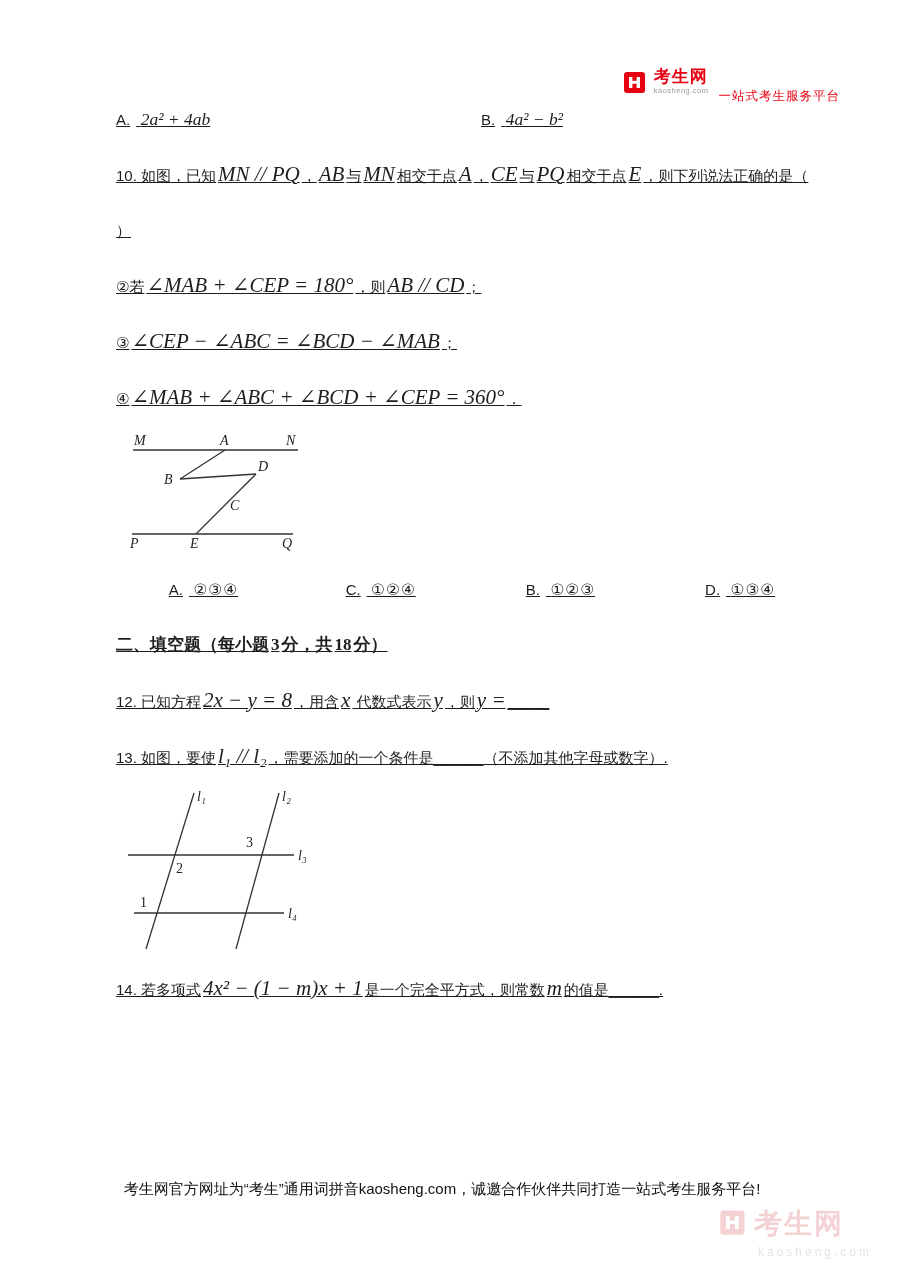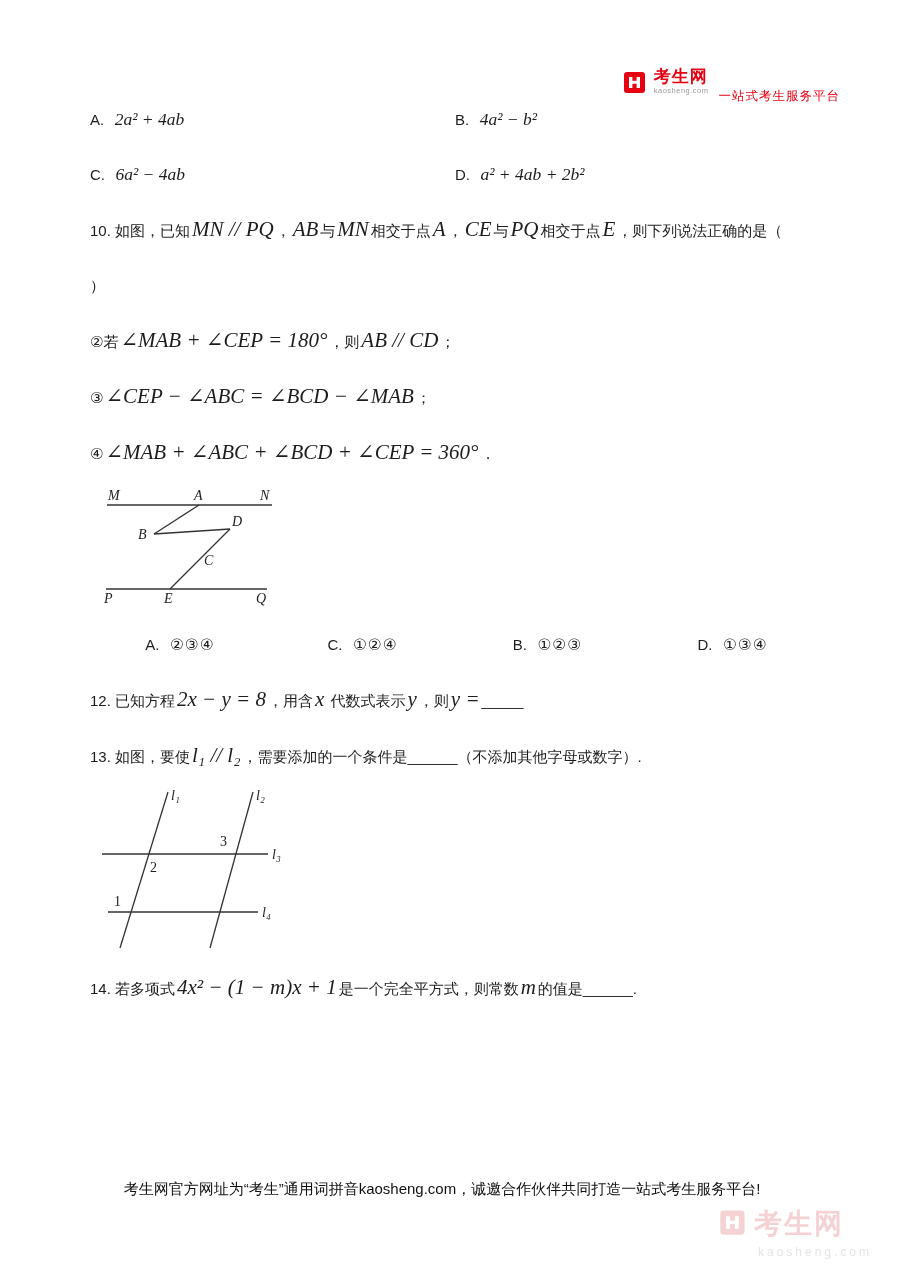--- a/index.html
+++ b/index.html
@@ -8,21 +8,21 @@
     font-family:"Liberation Sans","DejaVu Sans",sans-serif;color:#1d1d1f;overflow:hidden;
   }
   
   .brand{position:absolute;top:56px;right:60px;display:flex;align-items:center;}
   .brand .logo-icon{display:inline-flex;margin-right:6px;}
   .brand-col{display:flex;flex-direction:column;line-height:1;}
   .brand-name{font-size:17px;font-weight:bold;color:#e60012;letter-spacing:1px;}
   .brand-domain{font-size:7.5px;color:#9a9a9a;margin-top:2px;letter-spacing:.5px;}
   .brand-tagline{font-size:12.5px;color:#e60012;margin-left:10px;letter-spacing:1px;align-self:flex-end;padding-bottom:2px;margin-top:32px;}
   
-  .main{padding:106px 70px 0 90px;}
+  .main{padding:106px 70px 0 116px;text-decoration:underline;}
   .line{line-height:27px;margin:0 0 28px 0;font-size:15px;}
   .seg-cn{font-size:15px;}
   .seg-cnb{font-size:17px;font-weight:bold;}
   .seg-m{font-family:"Liberation Serif","DejaVu Serif",serif;font-style:italic;font-size:21px;padding:0 2px;}
   .seg-mb{font-family:"Liberation Serif","DejaVu Serif",serif;font-weight:bold;font-size:17px;padding:0 2px;}
   .opt-row{display:flex;margin:0 0 28px 0;line-height:27px;}
   .opt-row .col-a{width:365px;}
   .ans-row{display:flex;margin:0 0 28px 0;line-height:27px;}
   .ans-row .ans{width:185px;text-align:center;}
   .ans-row .ans:first-child{width:180px;}
@@ -67,30 +67,20 @@
   <div class="opt-row">
     <div class="col-a">
       <span class="opt-label">A.</span>
       <span class="opt-math">2a² + 4ab</span>
     </div>
     <div>
       <span class="opt-label">B.</span>
       <span class="opt-math">4a² − b²</span>
     </div>
   </div>
-  <div class="opt-row">
-    <div class="col-a">
-      <span class="opt-label">C.</span>
-      <span class="opt-math">6a² − 4ab</span>
-    </div>
-    <div>
-      <span class="opt-label">D.</span>
-      <span class="opt-math">a² + 4ab + 2b²</span>
-    </div>
-  </div>
 
   <p class="line"><span class="seg-cn">10. 如图，已知</span><span class="seg-m">MN // PQ</span><span class="seg-cn">，</span><span class="seg-m">AB</span><span class="seg-cn">与</span><span class="seg-m">MN</span><span class="seg-cn">相交于点</span><span class="seg-m">A</span><span class="seg-cn">，</span><span class="seg-m">CE</span><span class="seg-cn">与</span><span class="seg-m">PQ</span><span class="seg-cn">相交于点</span><span class="seg-m">E</span><span class="seg-cn">，则下列说法正确的是（</span></p>
   <p class="line">）</p>
 
   <p class="line"><span class="seg-cn">②若</span><span class="seg-m">∠MAB + ∠CEP = 180°</span><span class="seg-cn">，则</span><span class="seg-m">AB // CD</span><span class="seg-cn">；</span></p>
   <p class="line"><span class="seg-cn">③</span><span class="seg-m">∠CEP − ∠ABC = ∠BCD − ∠MAB</span><span class="seg-cn">；</span></p>
   <p class="line"><span class="seg-cn">④</span><span class="seg-m">∠MAB + ∠ABC + ∠BCD + ∠CEP = 360°</span><span class="seg-cn">．</span></p>
 
   <div class="fig1">
     <svg width="200" height="118" viewBox="0 0 200 118">
@@ -123,20 +113,21 @@
     <div class="ans">
       <span class="opt-label">B.</span>
       <span class="opt-circ">①②③</span>
     </div>
     <div class="ans">
       <span class="opt-label">D.</span>
       <span class="opt-circ">①③④</span>
     </div>
   </div>
 
+  <p class="section-title"><span class="seg-cnb">二、填空题（每小题</span><span class="seg-mb">3</span><span class="seg-cnb">分，共</span><span class="seg-mb">18</span><span class="seg-cnb">分）</span></p>
 
   <p class="line"><span class="seg-cn">12. 已知方程</span><span class="seg-m">2x − y = 8</span><span class="seg-cn">，用含</span><span class="seg-m">x</span><span class="seg-cn"> 代数式表示</span><span class="seg-m">y</span><span class="seg-cn">，则</span><span class="seg-m">y =</span><span class="seg-cn">_____</span></p>
   <p class="line"><span class="seg-cn">13. 如图，要使</span><span class="seg-m">l₁ // l₂</span><span class="seg-cn">，需要添加的一个条件是______</span><span class="seg-cn">（不添加其他字母或数字）.</span></p>
 
   <div class="fig2">
     <svg width="205" height="170" viewBox="0 0 205 170">
       <line class="fig-line" x1="2" y1="66" x2="168" y2="66"></line>
       <line class="fig-line" x1="8" y1="124" x2="158" y2="124"></line>
       <line class="fig-line" x1="20" y1="160" x2="68" y2="4"></line>
       <line class="fig-line" x1="110" y1="160" x2="153" y2="4"></line>

